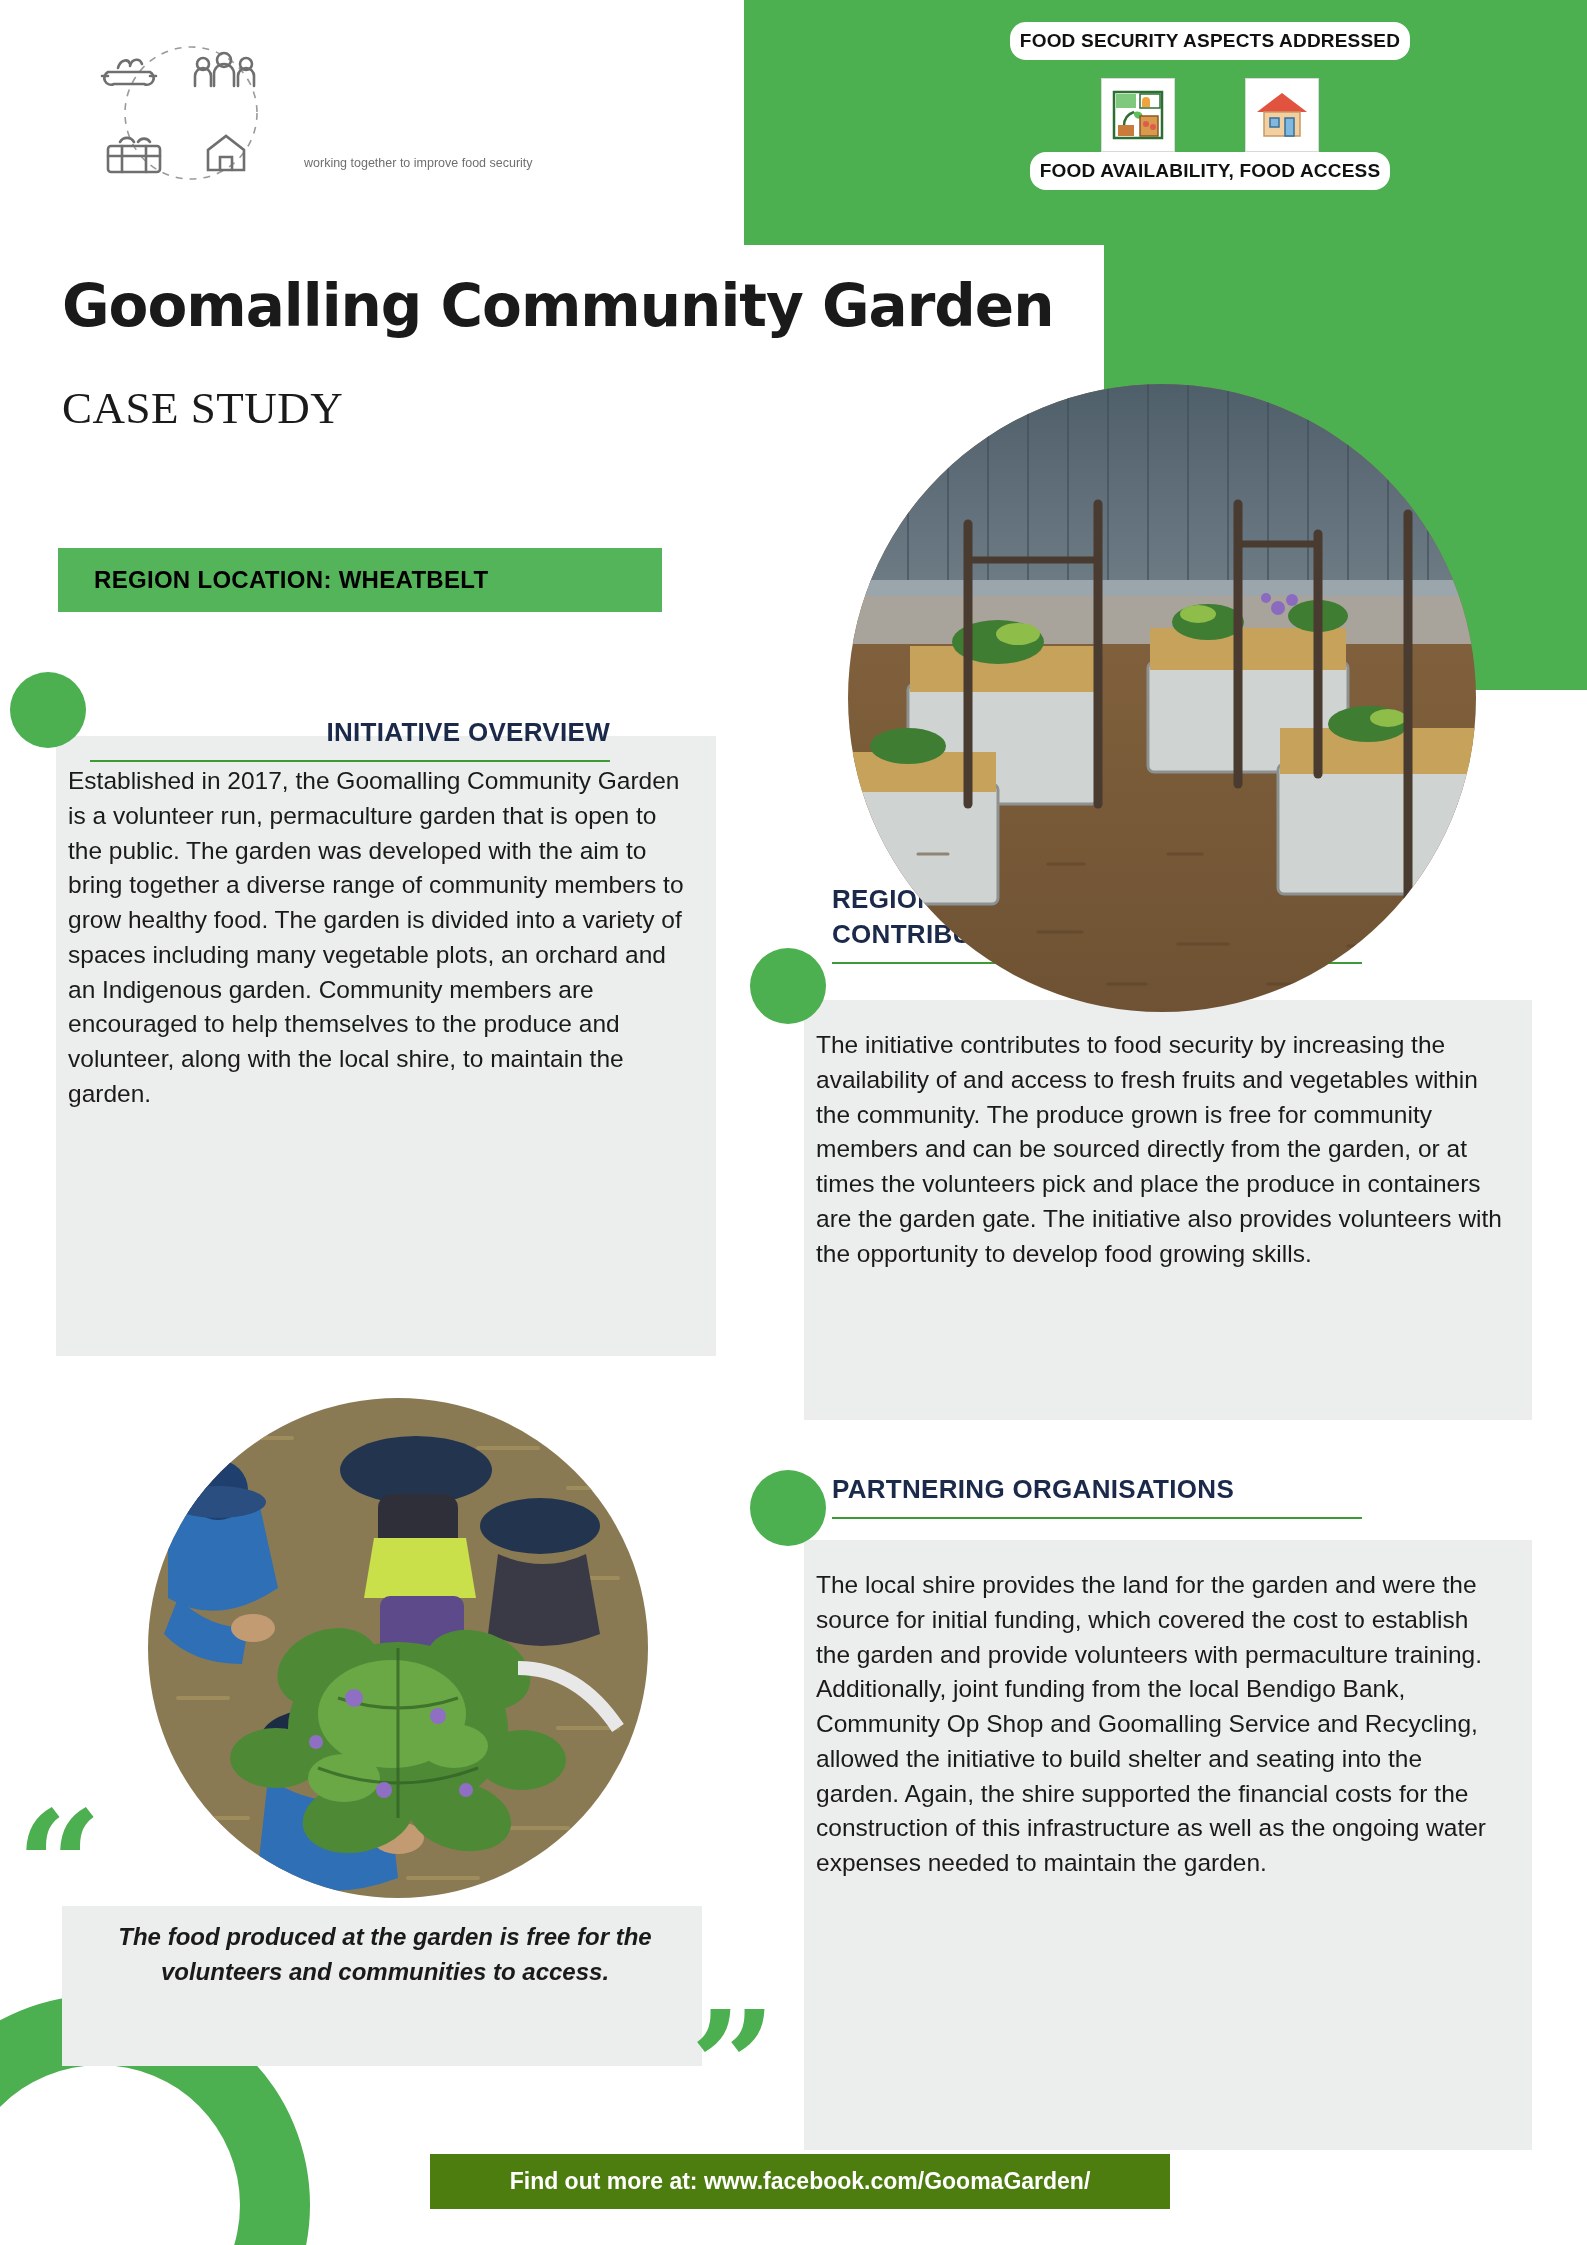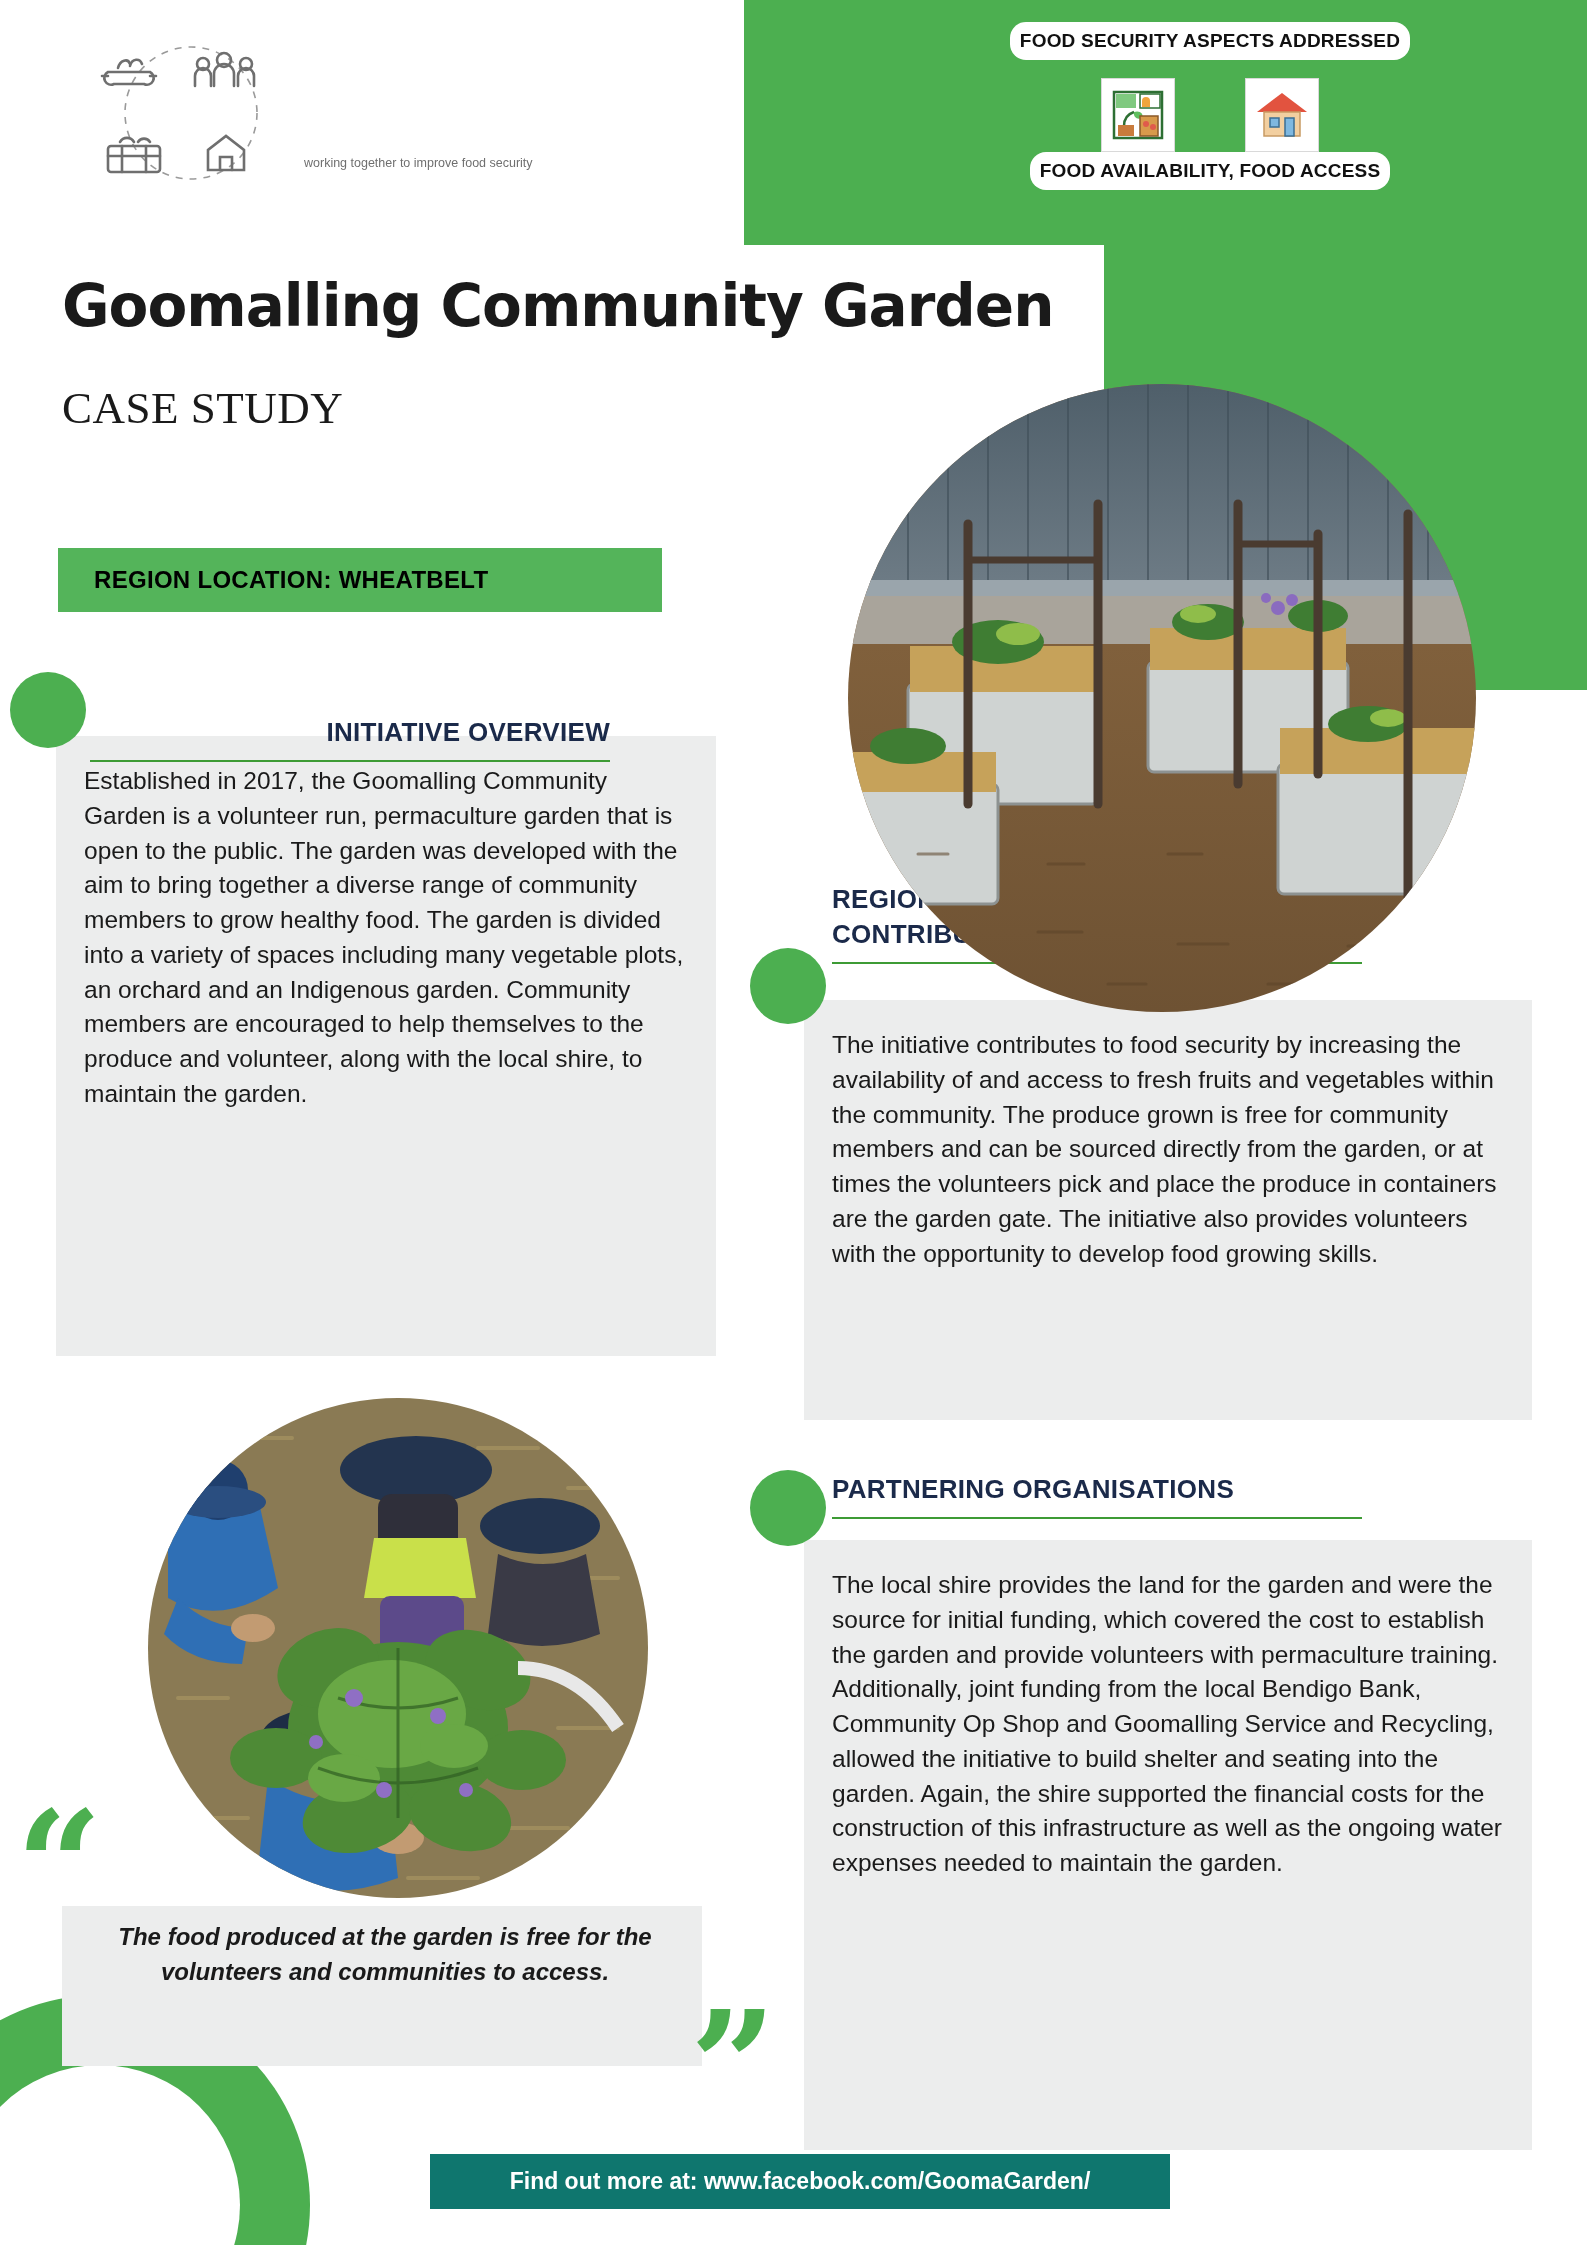--- a/index.html
+++ b/index.html
@@ -153,21 +153,21 @@
     margin-top: 10px;
   }
 
   
   .textbox {
     position: absolute;
     background: #eceded;
     color: #1a1a1a;
     font-size: 24.5px;
     line-height: 1.42;
-    padding: 28px 30px 28px 28px;
+    padding: 28px 30px 28px 12px;
     z-index: 6;
     font-family: "Liberation Sans", sans-serif;
   }
 
   
   .photo-circle {
     position: absolute;
     border-radius: 50%;
     overflow: hidden;
     z-index: 9;
@@ -217,21 +217,21 @@
     left: -40px; bottom: -100px;
     width: 280px; height: 280px;
     border-radius: 50%;
     background: #ffffff;
     z-index: 3;
   }
   .footer-bar {
     position: absolute;
     left: 430px; bottom: 36px;
     width: 740px;
-    background: #0f766e;
+    background: #4d7c0f;
     color: #ffffff;
     text-align: center;
     font-size: 23px;
     font-weight: 700;
     padding: 14px 10px;
     z-index: 10;
   }
 </style>
 </head>
 <body>

